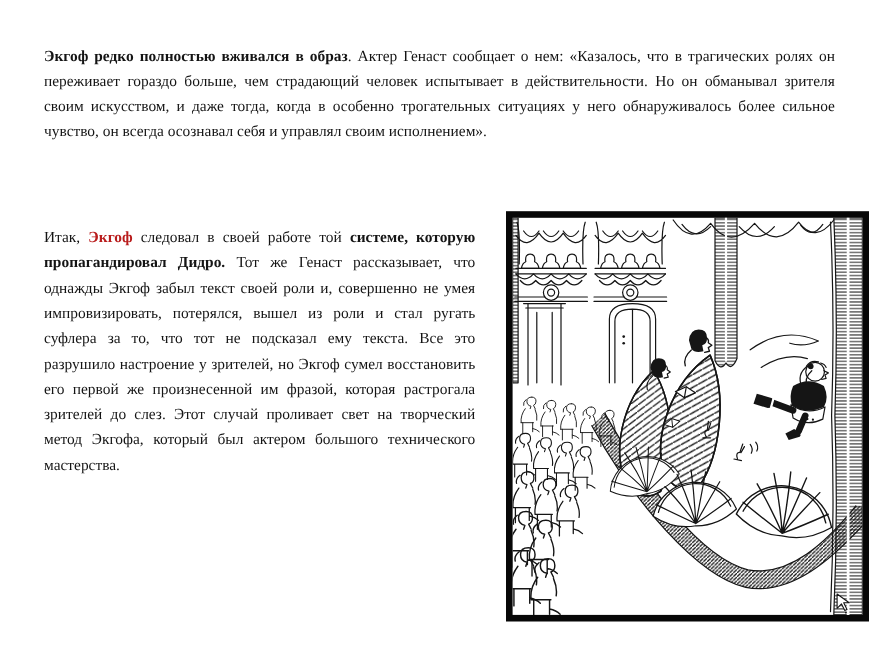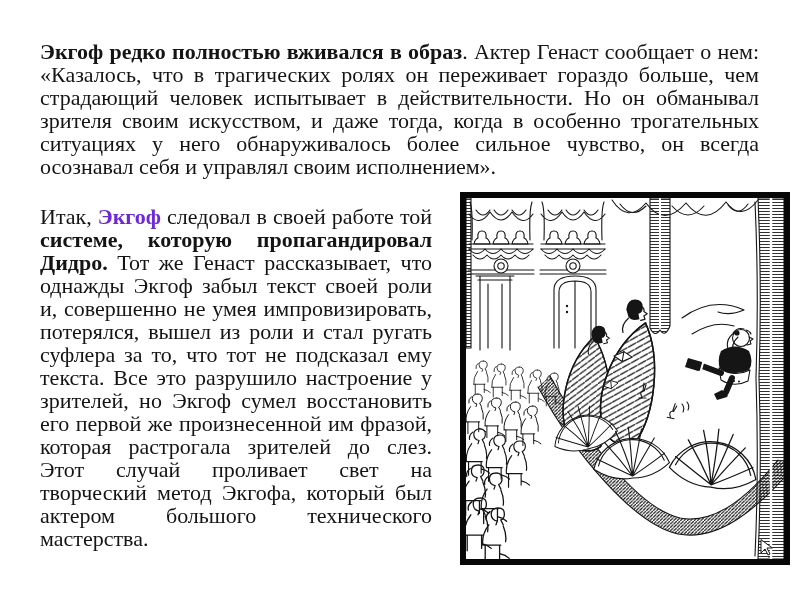--- a/index.html
+++ b/index.html
@@ -6,30 +6,30 @@
   .page{
     position:relative;
     width:800px;height:600px;
     background:#ffffff;
     overflow:hidden;
     font-family:"Liberation Serif","DejaVu Serif",serif;
     color:#141414;
   }
   .para{
     position:absolute;
-    font-size:22px;
+    font-size:14px;
     line-height:23px;
     text-align:justify;
     color:#141414;
     margin:0;
   }
   .para-top{left:40px;top:40px;width:719px;}
   .para-left{left:40px;top:205px;width:392px;}
   .b{font-weight:bold;}
-  .link{font-weight:bold;color:#6d28d9;text-decoration:none;cursor:pointer;}
+  .link{font-weight:bold;color:#b91c1c;text-decoration:none;cursor:pointer;}
   .illus{
     position:absolute;
     left:460px;top:192px;
     width:318px;height:361px;
     border:6px solid #070707;
     background:#ffffff;
     box-sizing:content-box;
   }
   .illus svg{display:block;}
 </style>

